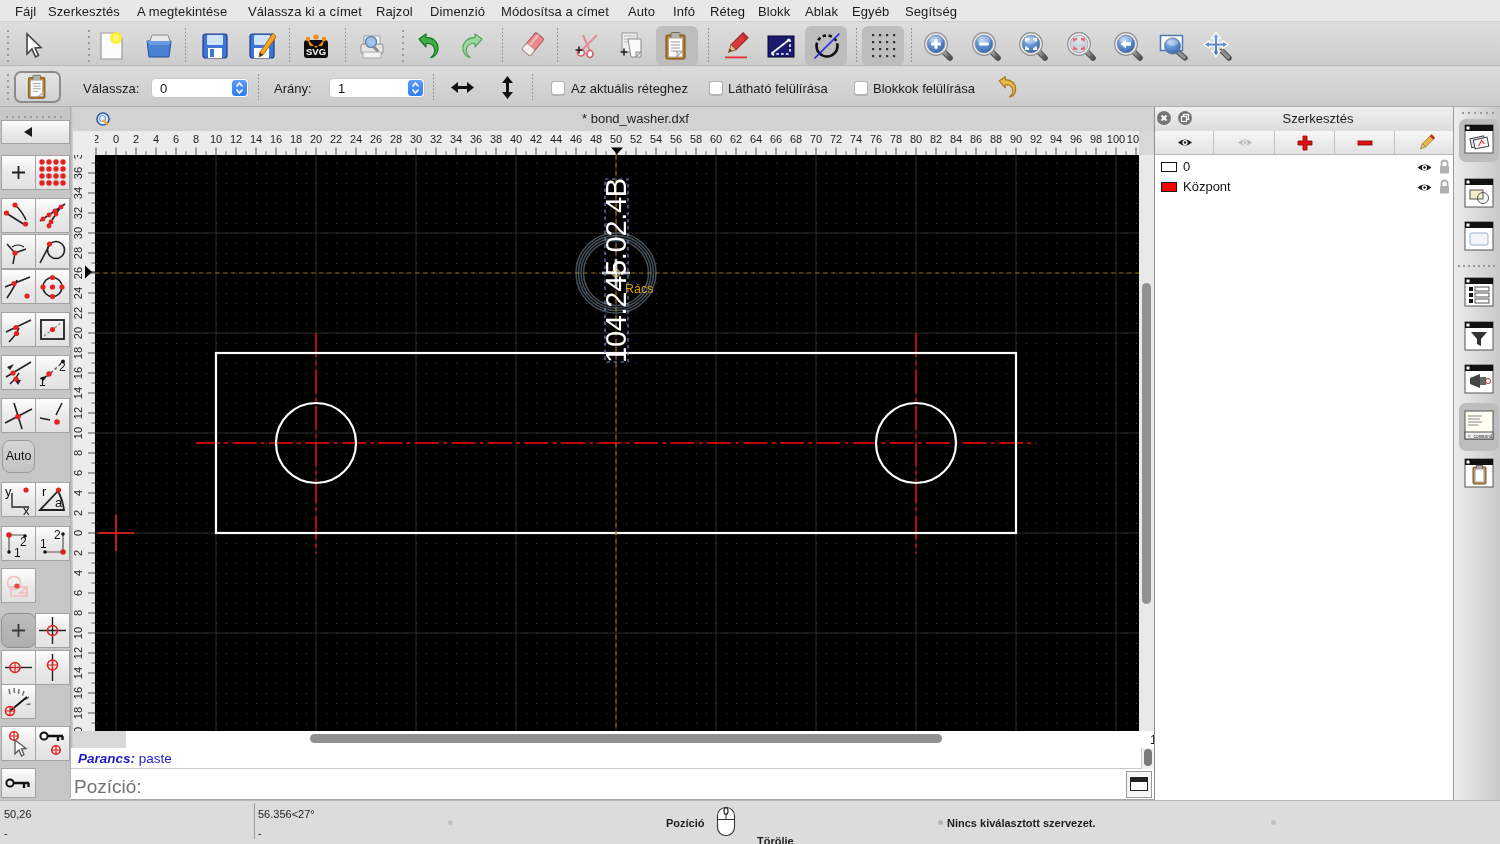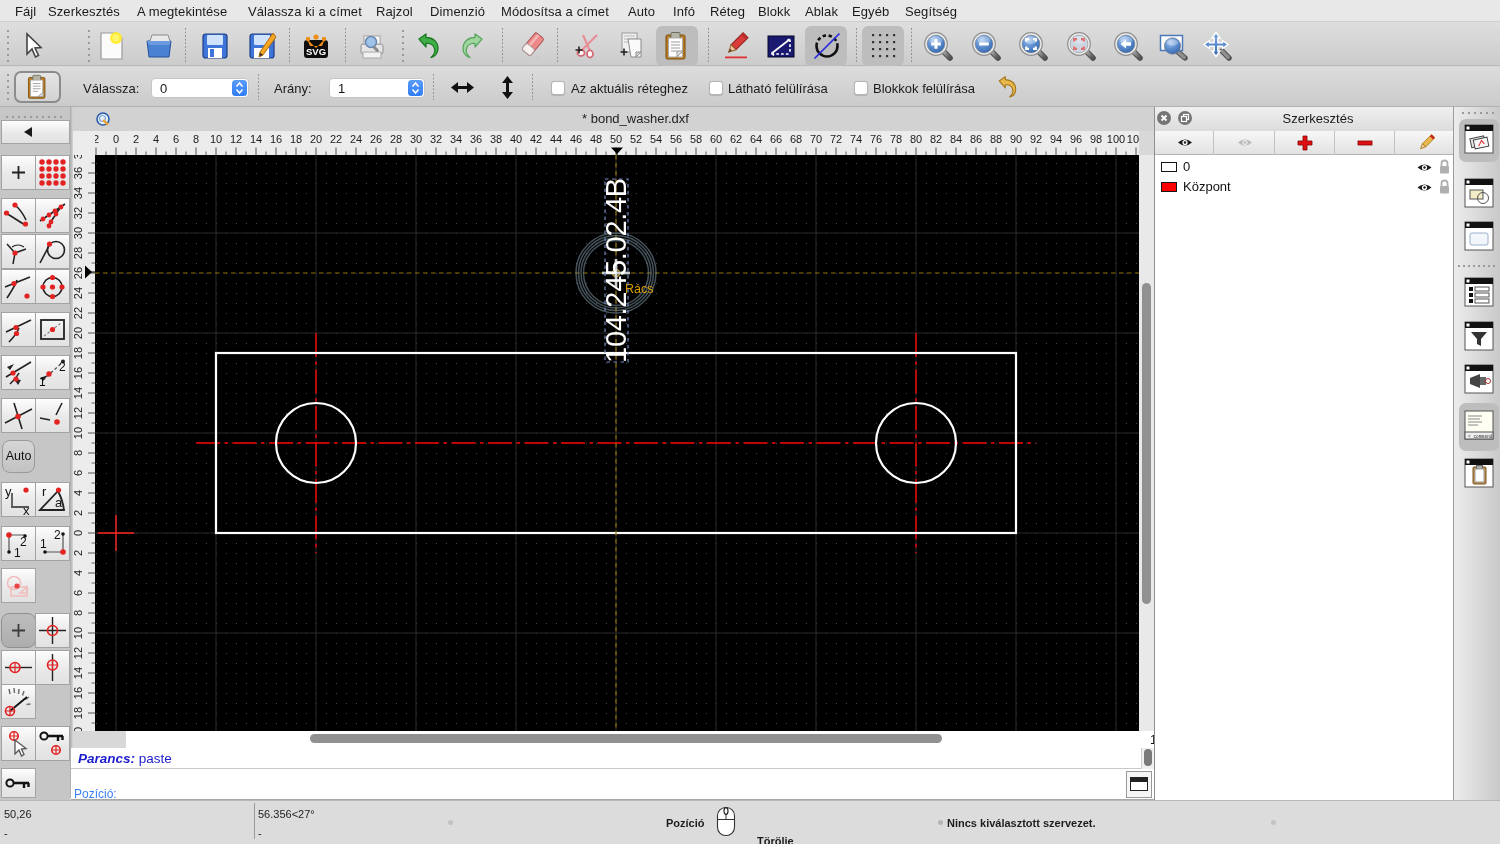--- a/index.html
+++ b/index.html
@@ -1079,21 +1079,21 @@
 <div id="vscroll">
 <div style="position:absolute;left:3px;top:128px;width:9px;height:321px;background:#919191;border-radius:4.5px"></div>
 </div>
 <div id="cmd1">
 <div style="position:absolute;left:7px;top:3px;font-size:13.5px;color:#1c1ccc"><i><b>Parancs:</b></i> paste</div>
 <div style="position:absolute;left:1070px;top:0px;width:13px;height:21px;background:#f0f0f0;border-left:1px solid #ccc">
       <div style="position:absolute;left:2px;top:1px;width:8px;height:17px;background:#7a7a7a;border-radius:4px"></div>
     </div>
 </div>
 <div id="cmd2">
-<div style="position:absolute;left:3px;top:18px;font-size:12px;color:#3b82f6">Pozíció:</div>
+<div style="position:absolute;left:3px;top:7px;font-size:19px;color:#737373">Pozíció:</div>
 <div style="position:absolute;left:1055px;top:2px;width:26px;height:27px;border:1px solid #999;background:#f6f6f6">
       <svg width="18" height="14" viewBox="0 0 18 14" style="position:absolute;left:3px;top:5px">
         <rect x="0.5" y="0.5" width="17" height="13" fill="#fff" stroke="#222"></rect>
         <rect x="0.5" y="0.5" width="17" height="4.5" fill="#222"></rect>
       </svg>
     </div>
 </div>
 <div id="rpedge"></div>
 <div id="rpanel">
 <div class="ptitle">

